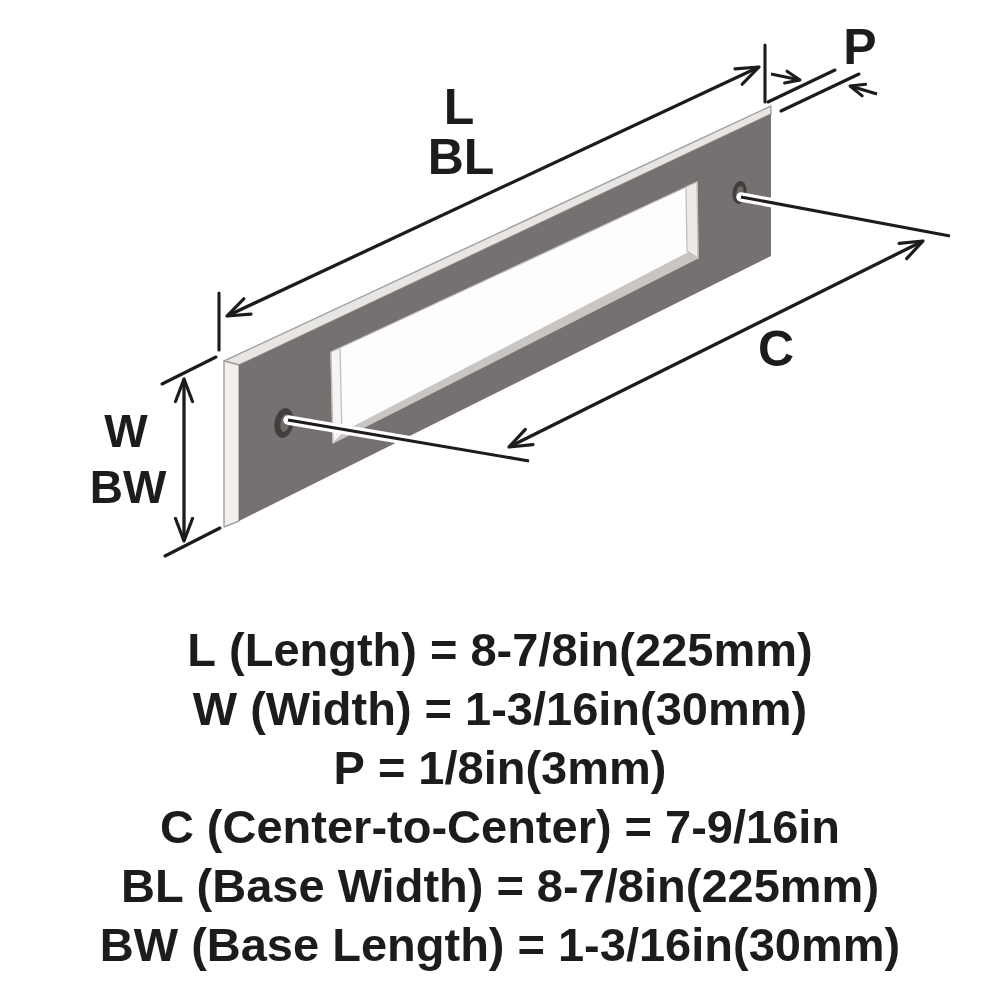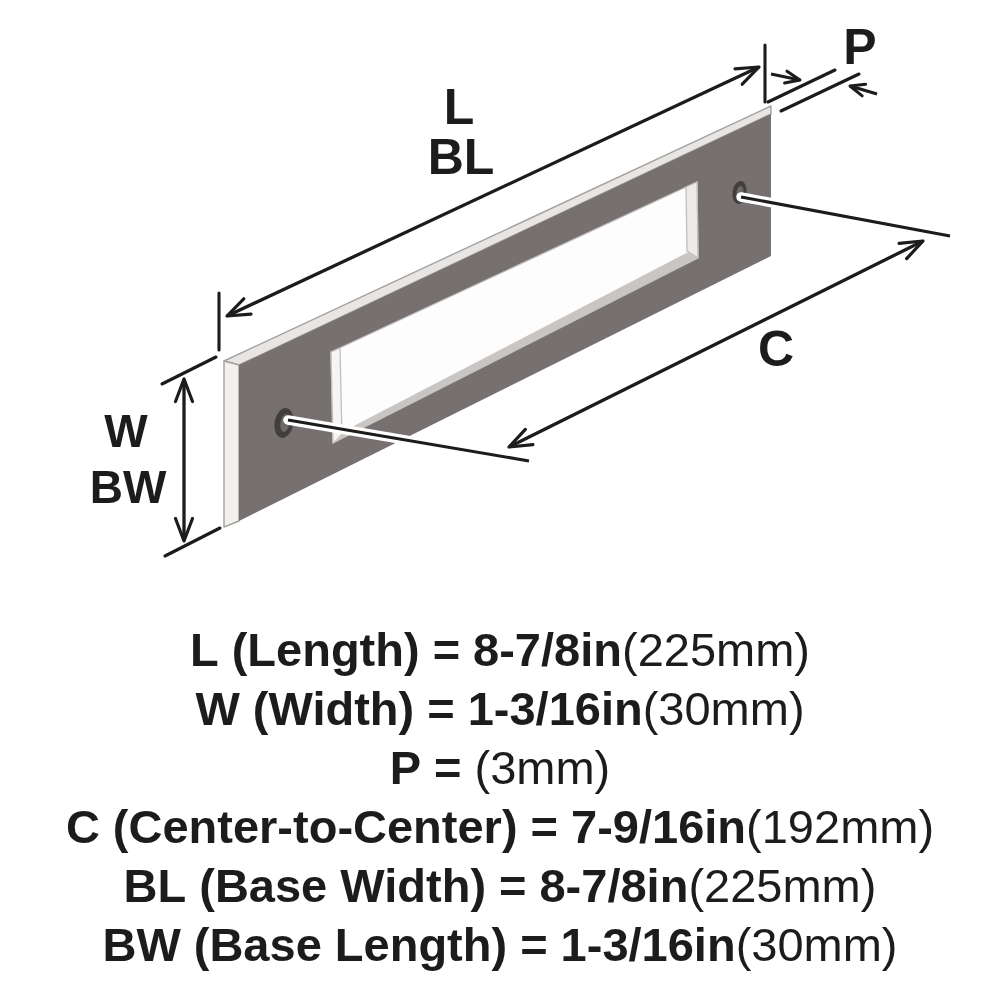--- a/index.html
+++ b/index.html
@@ -47,21 +47,21 @@
     line-height: 59px;
     font-size: 47px;
     white-space: nowrap;
     color: #1e1c1b;
   }
   .spec-term  { font-weight: 700; }
   .spec-desc  { font-weight: 700; }
   .spec-eq    { font-weight: 700; }
   .spec-value { display: flex; align-items: baseline; gap: 0; }
   .spec-in    { font-weight: 700; }
-  .spec-mm    { font-weight: 400; text-align: center; }
+  .spec-mm    { font-weight: 700; text-align: center; }
 </style>
 </head>
 <body>
 
 <div id="stage">
 
   <svg id="diagram" width="1000" height="612" viewBox="0 0 1000 612" xmlns="http://www.w3.org/2000/svg">
     <defs>
 
       <marker id="ah-s" viewBox="0 0 27 22" refX="2.5" refY="11" markerWidth="27" markerHeight="22" orient="auto" markerUnits="userSpaceOnUse">
@@ -150,30 +150,30 @@
       <span class="spec-eq">=</span>
       <span class="spec-value">
         <span class="spec-in">1-3/16in</span>
         <span class="spec-mm">(30mm)</span>
       </span>
     </div>
     <div class="spec-line">
       <span class="spec-term">P</span>
       <span class="spec-eq">=</span>
       <span class="spec-value">
+        <span class="spec-in">1/8in</span>
         <span class="spec-mm">(3mm)</span>
       </span>
     </div>
     <div class="spec-line">
       <span class="spec-term">C</span>
       <span class="spec-desc">(Center-to-Center)</span>
       <span class="spec-eq">=</span>
       <span class="spec-value">
         <span class="spec-in">7-9/16in</span>
-        <span class="spec-mm">(192mm)</span>
       </span>
     </div>
     <div class="spec-line">
       <span class="spec-term">BL</span>
       <span class="spec-desc">(Base Width)</span>
       <span class="spec-eq">=</span>
       <span class="spec-value">
         <span class="spec-in">8-7/8in</span>
         <span class="spec-mm">(225mm)</span>
       </span>

